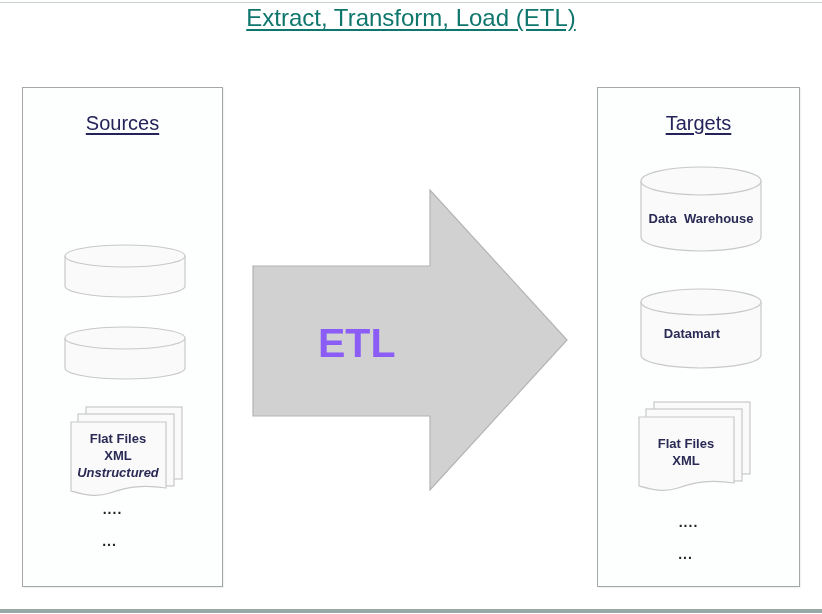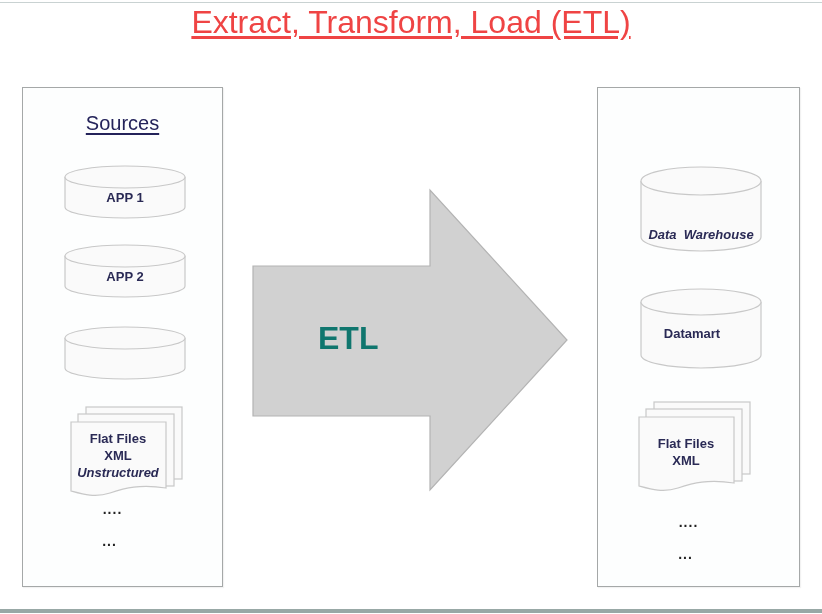--- a/index.html
+++ b/index.html
@@ -5,21 +5,21 @@
   html, body { margin: 0; padding: 0; }
   body {
     width: 822px; height: 614px; position: relative; overflow: hidden;
     background: #ffffff;
     font-family: "Liberation Sans", sans-serif;
   }
   .top-rule { position: absolute; left: 0; top: 2px; width: 822px; height: 1px; background: #c9d2d2; }
   .bottom-rule { position: absolute; left: 0; top: 609px; width: 822px; height: 4px; background: #98a8a6; }
   .title {
     position: absolute; left: 0; top: 4px; width: 822px; text-align: center;
-    font-size: 32px; color: #ef4444; text-decoration: underline; text-underline-offset: 3px;
+    font-size: 24px; color: #0f766e; text-decoration: underline; text-underline-offset: 3px;
   }
   .panel {
     position: absolute; border: 1px solid #a5a8a8; background: #fdfefe;
     box-shadow: 1px 1px 1px rgba(0,0,0,0.05);
   }
   .panel-title {
     position: absolute; left: 0; width: 100%; text-align: center;
     font-size: 20px; color: #24235a; text-decoration: underline; text-underline-offset: 3px; margin-top: 16px;
   }
   .shape { position: absolute; }
@@ -27,47 +27,39 @@
   .shape-label {
     position: absolute; left: 0; width: 100%; text-align: center;
     font-weight: bold; font-size: 13px; color: #2a2a55; line-height: 17px;
   }
   .dots {
     position: absolute; width: 100%; left: 0; text-align: center;
     font-size: 14px; color: #222; letter-spacing: 1px; font-weight: bold;
   }
   .arrow { position: absolute; left: 0; top: 0; }
   .etl-label {
-    position: absolute; left: 318px; top: 320px; font-size: 32px; font-weight: bold; color: #0f766e;
+    position: absolute; left: 318px; top: 320px; font-size: 41px; font-weight: bold; color: #8b5cf6;
   }
 </style>
 </head>
 <body>
 
 <div class="top-rule"></div>
 
 <div class="title">Extract, Transform, Load (ETL)</div>
 
 <div class="panel" style="left:22px;top:87px;width:199px;height:498px;">
   <div class="panel-title" style="top:8px;">Sources</div>
 
-  <div class="shape" style="left:41px;top:77px;width:122px;height:54px;">
-    <svg width="122" height="54">
-      <path d="M1,12 L1,42 A60,11 0 0 0 121,42 L121,12" fill="#fafafa" stroke="#c8c8c8" stroke-width="1.2"></path>
-      <ellipse cx="61" cy="12" rx="60" ry="11" fill="#fafafa" stroke="#c8c8c8" stroke-width="1.2"></ellipse>
-    </svg>
-    <div class="shape-label" style="top:24px;">APP 1</div>
-  </div>
 
   <div class="shape" style="left:41px;top:156px;width:122px;height:54px;">
     <svg width="122" height="54">
       <path d="M1,12 L1,42 A60,11 0 0 0 121,42 L121,12" fill="#fafafa" stroke="#c8c8c8" stroke-width="1.2"></path>
       <ellipse cx="61" cy="12" rx="60" ry="11" fill="#fafafa" stroke="#c8c8c8" stroke-width="1.2"></ellipse>
     </svg>
-    <div class="shape-label" style="top:24px;">APP 2</div>
   </div>
 
   <div class="shape" style="left:41px;top:238px;width:122px;height:54px;">
     <svg width="122" height="54">
       <path d="M1,12 L1,42 A60,11 0 0 0 121,42 L121,12" fill="#fafafa" stroke="#c8c8c8" stroke-width="1.2"></path>
       <ellipse cx="61" cy="12" rx="60" ry="11" fill="#fafafa" stroke="#c8c8c8" stroke-width="1.2"></ellipse>
     </svg>
   </div>
 
   <div class="shape" style="left:47px;top:318px;width:115px;height:92px;">
@@ -84,27 +76,28 @@
   <div class="dots" style="top:413px;left:-10px;">....</div>
   <div class="dots" style="top:445px;left:-13px;">...</div>
 </div>
 
 <svg class="arrow" width="822" height="614">
   <polygon points="253,266 430,266 430,190 567,340 430,490 430,416 253,416" fill="#d1d1d1" stroke="#b3b3b3" stroke-width="1.2"></polygon>
 </svg>
 <div class="etl-label">ETL</div>
 
 <div class="panel" style="left:597px;top:87px;width:201px;height:498px;">
+  <div class="panel-title" style="top:8px;">Targets</div>
 
   <div class="shape" style="left:42px;top:78px;width:122px;height:86px;">
     <svg width="122" height="86">
       <path d="M1,15 L1,71 A60,14 0 0 0 121,71 L121,15" fill="#fafafa" stroke="#c8c8c8" stroke-width="1.2"></path>
       <ellipse cx="61" cy="15" rx="60" ry="14" fill="#fafafa" stroke="#c8c8c8" stroke-width="1.2"></ellipse>
     </svg>
-    <div class="shape-label" style="top:60px;white-space:pre;font-style:italic;">Data  Warehouse</div>
+    <div class="shape-label" style="top:44px;white-space:pre;">Data  Warehouse</div>
   </div>
 
   <div class="shape" style="left:42px;top:200px;width:104px;height:82px;">
     <svg width="122" height="82">
       <path d="M1,14 L1,67 A60,13 0 0 0 121,67 L121,14" fill="#fafafa" stroke="#c8c8c8" stroke-width="1.2"></path>
       <ellipse cx="61" cy="14" rx="60" ry="13" fill="#fafafa" stroke="#c8c8c8" stroke-width="1.2"></ellipse>
     </svg>
     <div class="shape-label" style="top:37px;">Datamart</div>
   </div>
 

